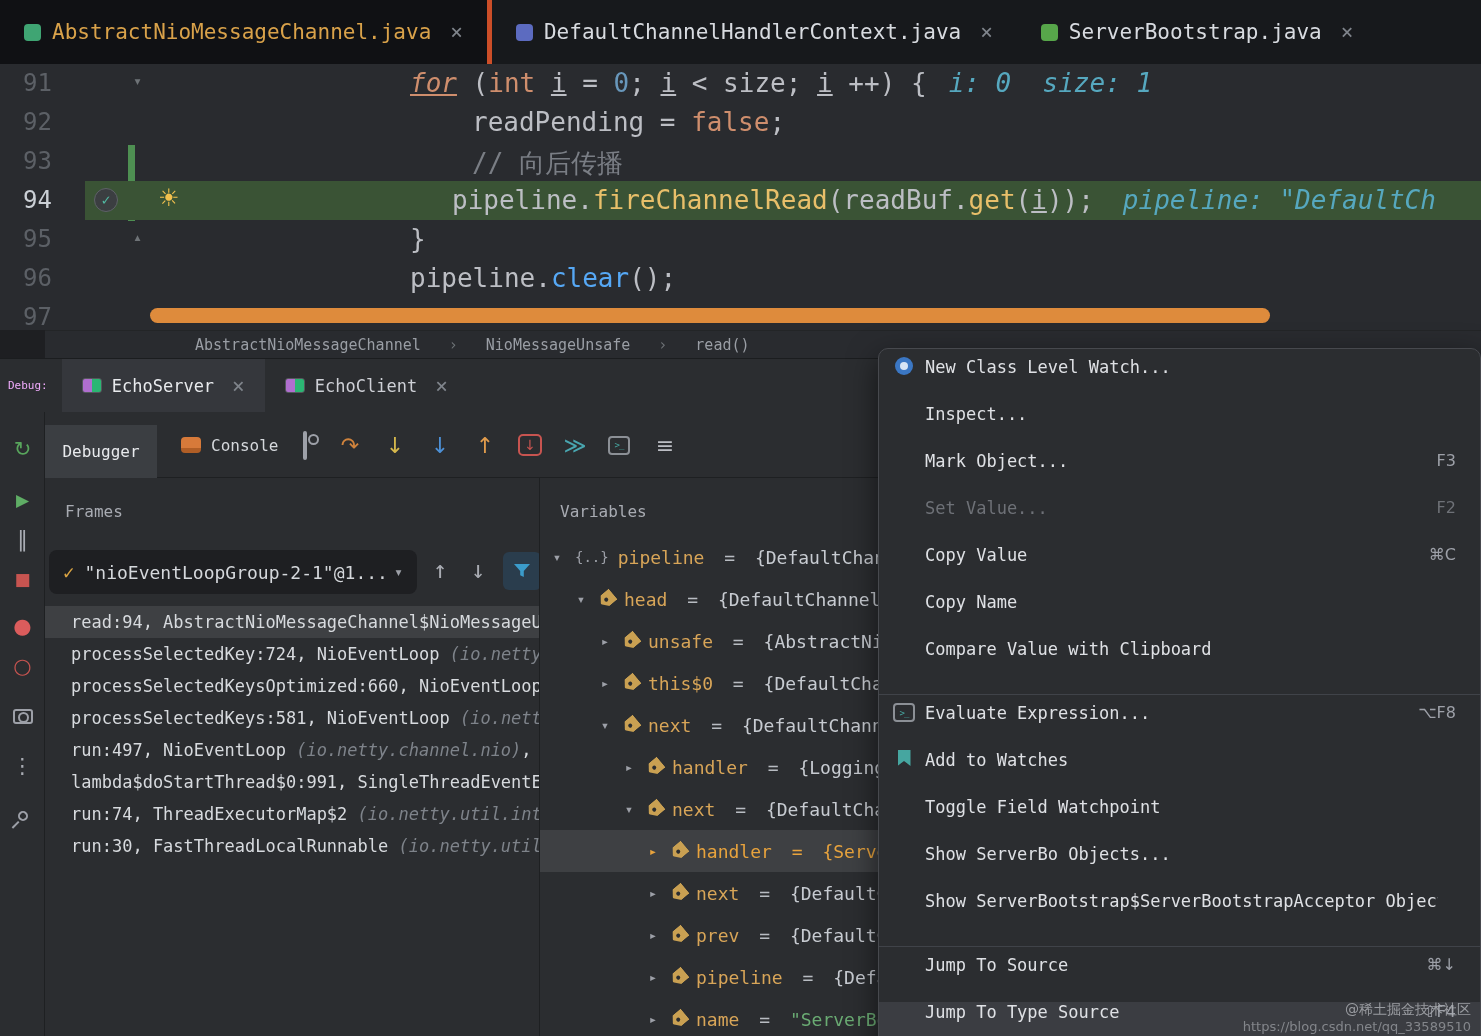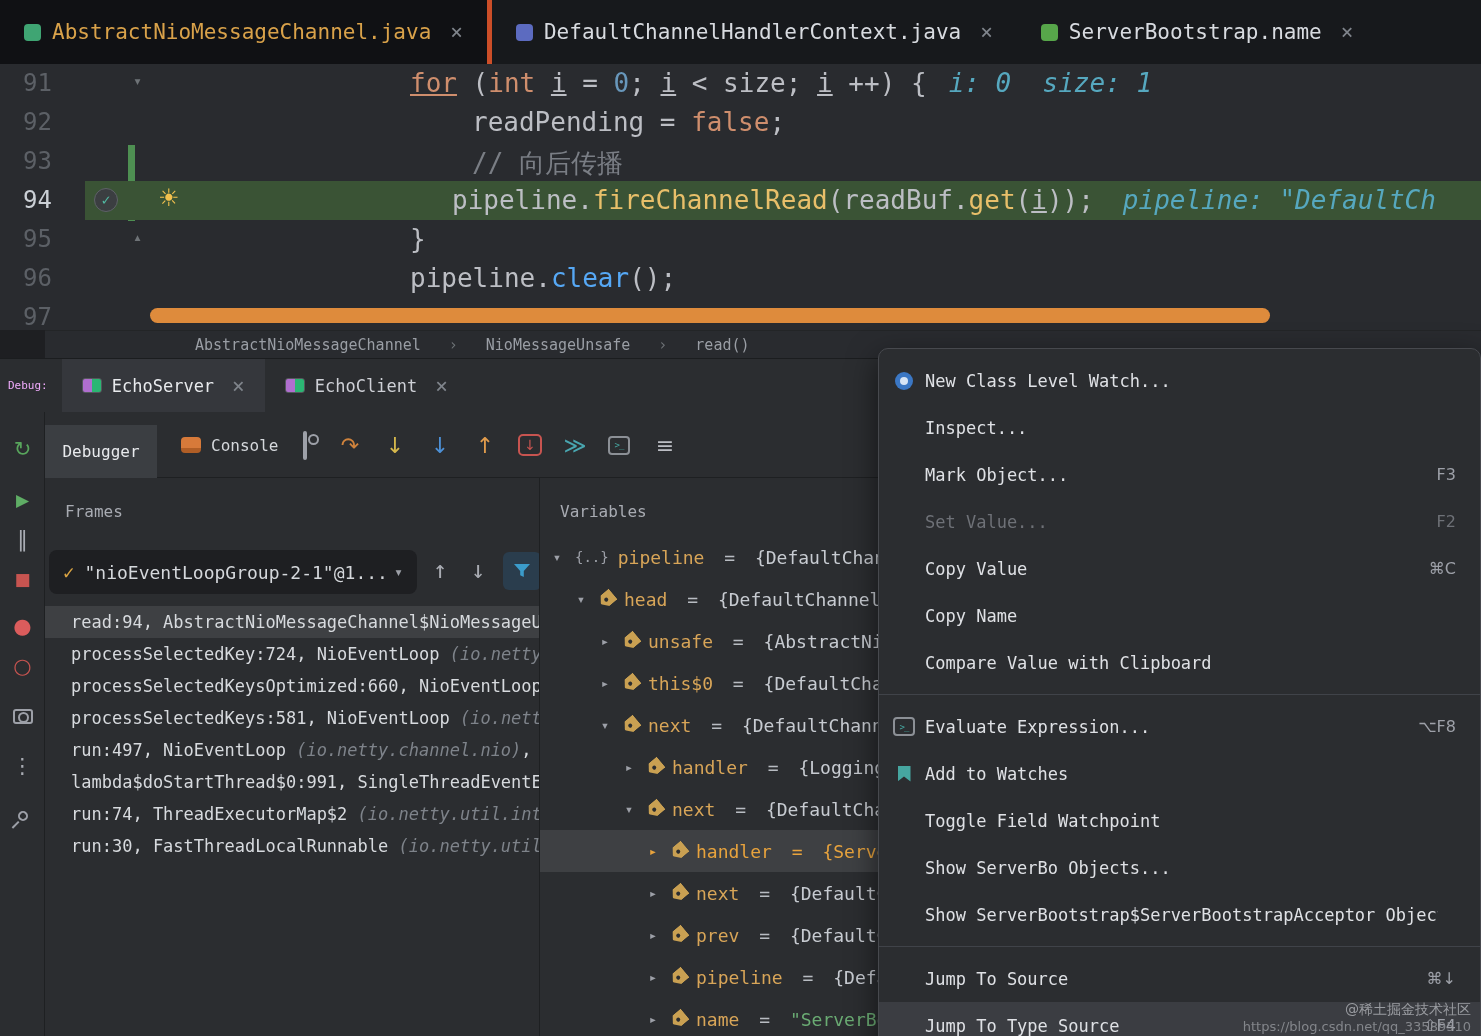--- a/index.html
+++ b/index.html
@@ -26,21 +26,21 @@
   
   #editor { position:absolute; left:0; top:64px; width:1481px; height:266px;
     background:#292B2F; overflow:hidden; }
   .line { position:absolute; left:0; width:1481px; height:39px; }
   .ln { position:absolute; left:0; top:5px; width:52px; text-align:right; color:#5C6066; font-size:24px; }
   .line.exec .ln { color:#CBD0D6; }
   .execbg { position:absolute; left:85px; right:0; top:0; bottom:0; background:#3A5335; }
   .code { position:absolute; top:4px; white-space:pre; font-size:26px; color:#BCBEC4; }
   .code span { position:relative; }
   .kw { color:#CF8E6D; }
-  .emu { text-decoration:underline; }
+  .emu { font-style:italic; text-decoration:underline; }
   .u { text-decoration:underline; }
   .num { color:#6897BB; }
   .meth { color:#E8BF6A; }
   .meth-b { color:#56A8F5; }
   .comment { color:#7A7E85; }
   .hint { color:#56A8BF; font-style:italic; }
   .fold { position:absolute; left:133px; top:8px; color:#6E7377; font-size:15px; }
   .vcs-bar { position:absolute; left:128px; top:81px; width:7px; height:76px; background:#4E8F52; }
   .bpcheck { position:absolute; left:94px; top:7px; width:24px; height:24px; border-radius:50%;
     background:#3B3E41; border:1px solid #5E6267; display:flex; align-items:center; justify-content:center; }
@@ -133,21 +133,21 @@
   .vrow.sel .vname, .vrow.sel .vval, .vrow.sel .veq { color:#E8A33D; }
 
   
   .ind0{padding-left:8px}.ind1{padding-left:32px}.ind2{padding-left:56px}
   .ind3{padding-left:80px}.ind4{padding-left:104px}
 
   
   #context-menu { position:absolute; left:878px; top:348px; width:603px;
     background:#2B2D30; border:1px solid #47494E; border-radius:10px;
     box-shadow:0 10px 30px rgba(0,0,0,0.55); padding:8px 0; z-index:50; }
-  .mi { height:47px; display:flex; align-items:center; padding:0 24px 0 46px;
+  .mi { height:47px; display:flex; padding:0 24px 0 46px;
     position:relative; font-size:17px; color:#DFE1E5; }
   .mi .mi-icon { position:absolute; left:12px; width:26px; display:flex;
     align-items:center; justify-content:center; }
   .mi .mi-label { flex:1; white-space:nowrap; overflow:hidden; }
   .mi .mi-sc { color:#9DA0A8; font-size:16px; margin-left:18px; white-space:nowrap; }
   .mi.disabled, .mi.disabled .mi-sc { color:#6E7177; }
   .mi.hover { background:#3B3D42; }
   .msep { height:1px; background:#404349; margin:8px 0; }
   .watch-ico { width:18px; height:18px; border-radius:50%; background:#3B77C4; position:relative; }
   .watch-ico::after { content:""; position:absolute; left:5px; top:5px; width:8px; height:8px;
@@ -171,21 +171,21 @@
     <span class="tab-close">×</span>
   </div>
   <div class="tab-splitter"></div>
   <div class="etab">
     <span class="fico c-blue"></span>
     <span>DefaultChannelHandlerContext.java</span>
     <span class="tab-close">×</span>
   </div>
   <div class="etab">
     <span class="fico c-green"></span>
-    <span>ServerBootstrap.name</span>
+    <span>ServerBootstrap.java</span>
     <span class="tab-close">×</span>
   </div>
 </div>
 
 <div id="editor">
   <div class="vcs-bar"></div>
 
   <div class="line" style="top:0">
     <span class="ln">91</span>
     <span class="fold">▾</span>

